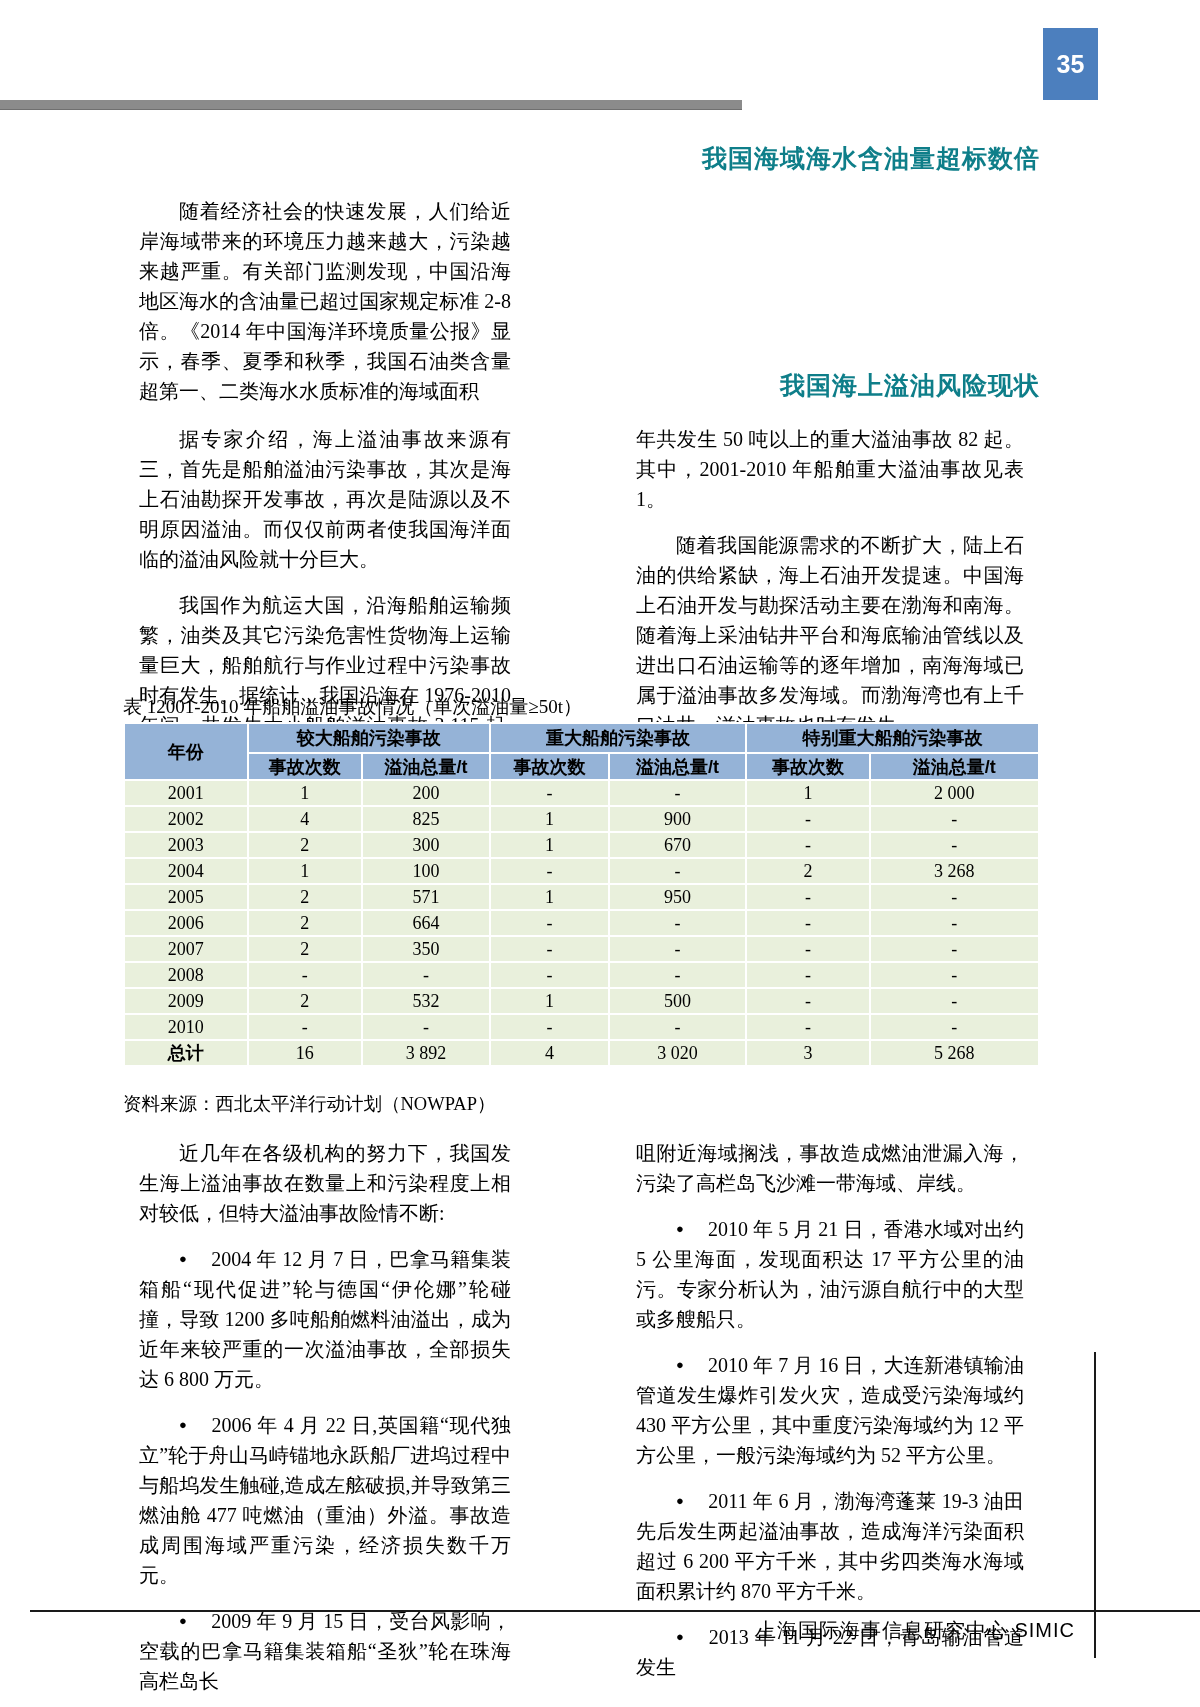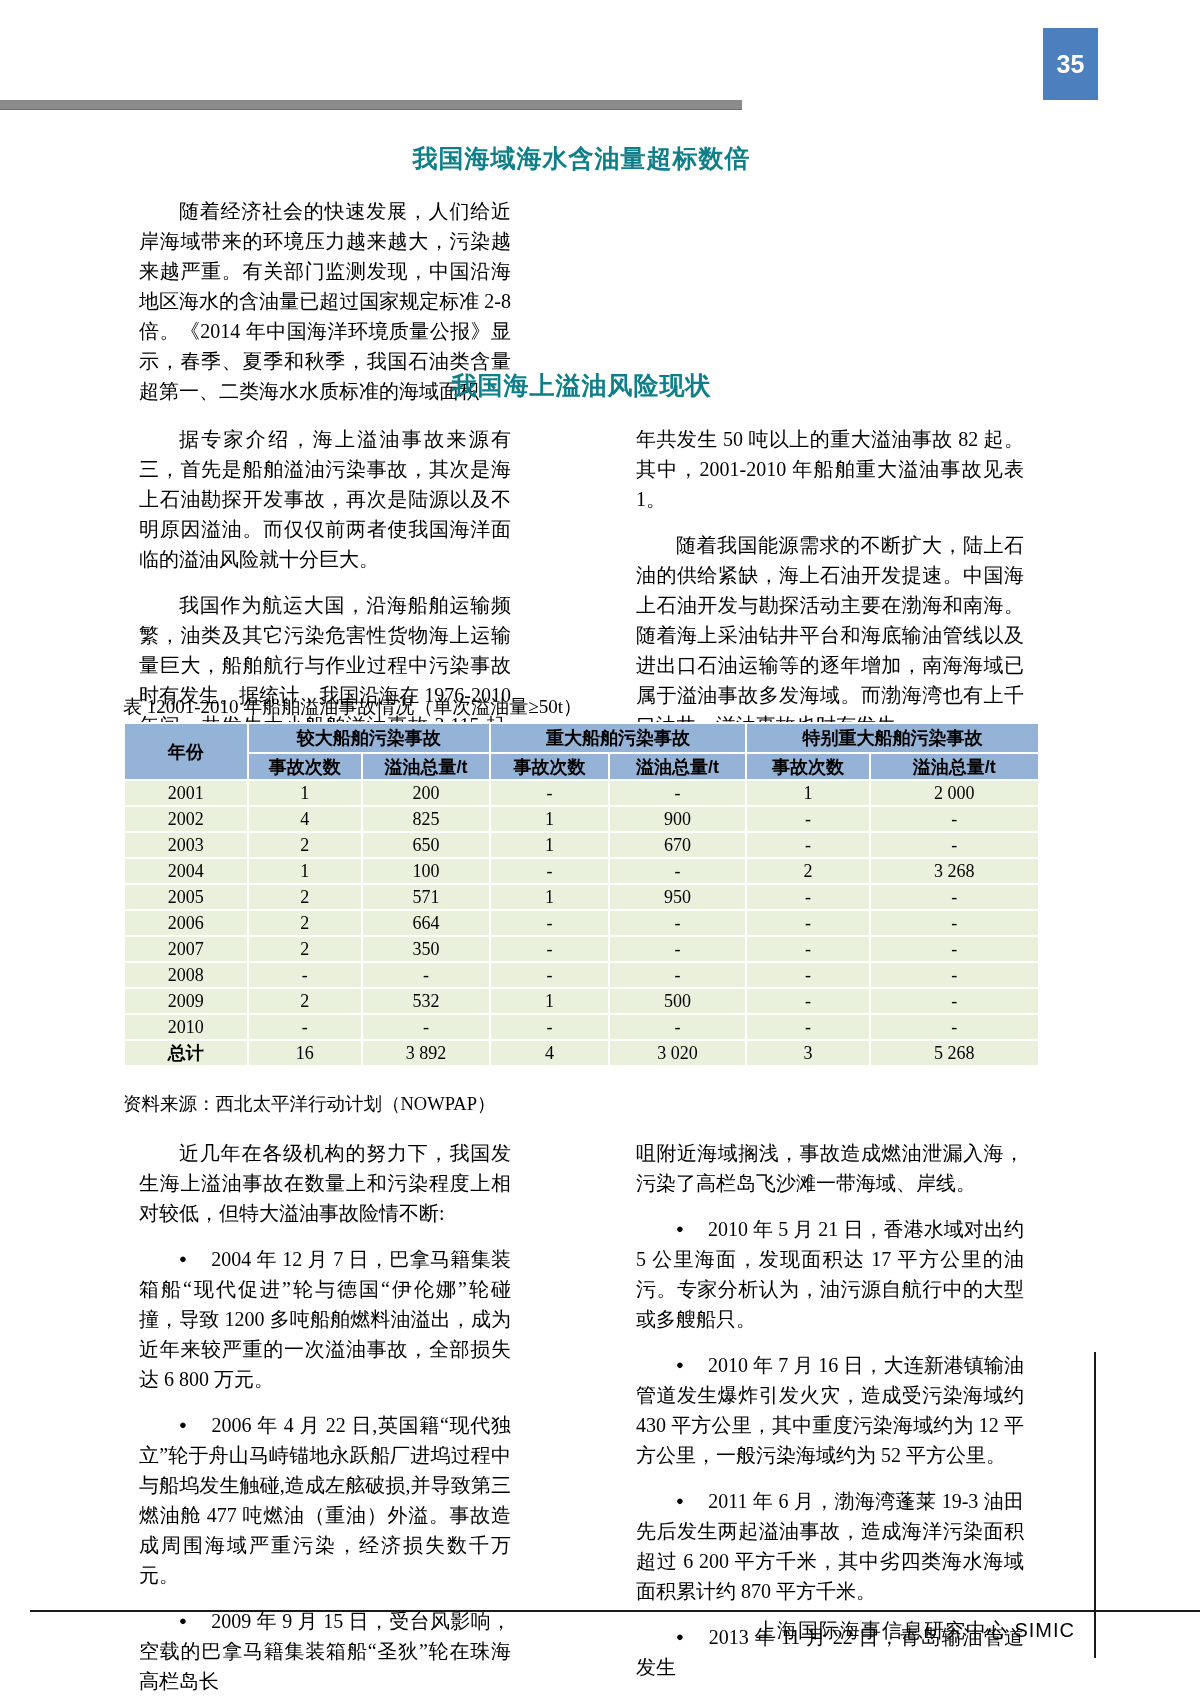--- a/index.html
+++ b/index.html
@@ -29,21 +29,21 @@
     font-size:11px;letter-spacing:1px;color:#7f7f7f;margin-top:3px;
   }
   .page-num{
     position:absolute;left:1043px;top:28px;width:55px;height:72px;
     background:#4c7fbe;color:#ffffff;
     font-family:"Liberation Sans",sans-serif;font-weight:bold;font-size:25px;
     display:flex;align-items:center;justify-content:center;
   }
   
   .sec-title{
-    position:absolute;left:123px;width:917px;margin:0;text-align:center;
+    position:absolute;left:123px;width:917px;margin:0;text-align:right;
     font-family:"Liberation Sans",sans-serif;font-weight:bold;
     font-size:25px;line-height:28px;color:#0e7e89;letter-spacing:1px;
   }
   .t1{top:144px}
   .t2{top:371px}
   
   .col{
     position:absolute;
     font-size:20px;line-height:30px;text-align:justify;
   }
@@ -166,21 +166,21 @@
           <td>4</td>
           <td>825</td>
           <td>1</td>
           <td>900</td>
           <td>-</td>
           <td>-</td>
         </tr>
         <tr>
           <td>2003</td>
           <td>2</td>
-          <td>650</td>
+          <td>300</td>
           <td>1</td>
           <td>670</td>
           <td>-</td>
           <td>-</td>
         </tr>
         <tr>
           <td>2004</td>
           <td>1</td>
           <td>100</td>
           <td>-</td>

